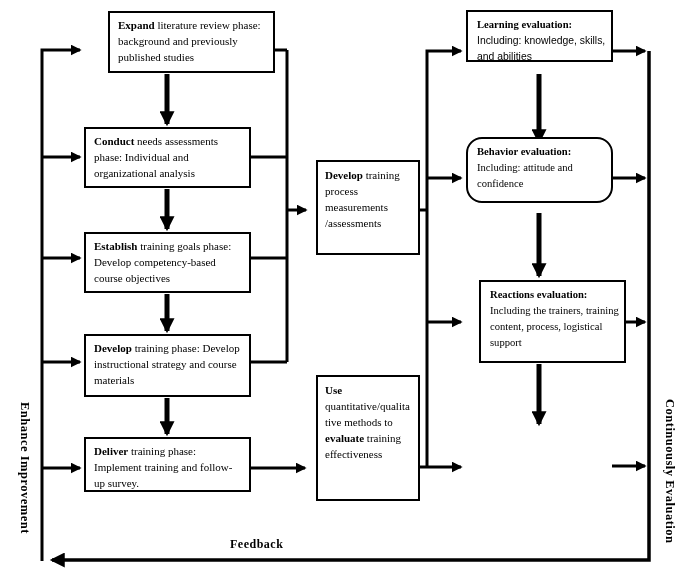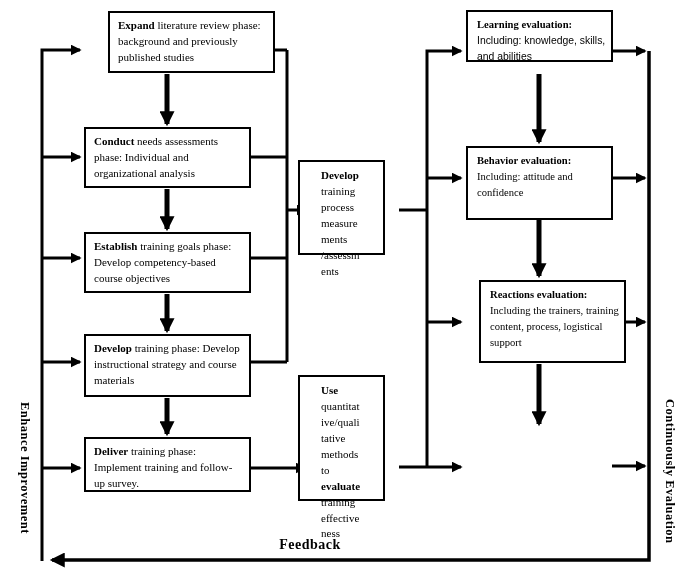--- a/index.html
+++ b/index.html
@@ -18,40 +18,40 @@
   .box b, .box .b { font-weight:bold; }
   .sans { font-family:"Liberation Sans","DejaVu Sans",sans-serif; font-size:10.4px; }
   
   .lb { left:84px; width:167px; }
   .lb1 { top:11px;  height:62px;margin-left:24px; }
   .lb2 { top:127px; height:61px; }
   .lb3 { top:232px; height:61px; }
   .lb4 { top:334px; height:63px; }
   .lb5 { top:437px; height:55px; }
   
-  .mb { left:298px; width:87px; padding:6px 21px; }
+  .mb { left:316px; width:104px; padding:6px 7px; }
   .mb1 { top:160px; height:95px; }
   .mb2 { top:375px; height:126px; }
   
   .rb { left:466px; width:147px; font-size:10.6px; line-height:1.5; padding:5px 3px 5px 9px; }
   .rb1 { top:10px;  height:52px; }
-  .rb2 { top:146px; height:74px; }
+  .rb2 { top:137px; height:66px;border-radius:16px; }
   .rb3 { top:280px; height:83px;margin-left:13px; }
   .rb4 { top:428px; height:72px; }
   
   .vlabel {
     position:absolute; writing-mode:vertical-rl;
     font-weight:bold; font-size:12.5px; text-align:center;
     letter-spacing:0.5px;
   }
   .vlabel-left  { left:10px;  top:378px; height:180px; width:22px; }
   .vlabel-right { left:653px; top:378px; height:186px; width:24px; }
   .feedback {
     position:absolute; left:230px; top:537px; width:160px;
-    text-align:center; font-weight:bold; font-size:14px; letter-spacing:0.5px;
+    text-align:left; font-weight:bold; font-size:12px; letter-spacing:0.5px;
   }
 </style>
 </head>
 <body>
 
 <div class="canvas" style="background: rgb(255, 255, 255); color: rgb(0, 0, 0);">
 
   <svg class="wires" viewBox="0 0 685 574" aria-hidden="true">
     <defs>
       <marker id="ah" viewBox="0 0 10 10" refX="8.5" refY="5" markerWidth="11" markerHeight="11" markerUnits="userSpaceOnUse" orient="auto">

